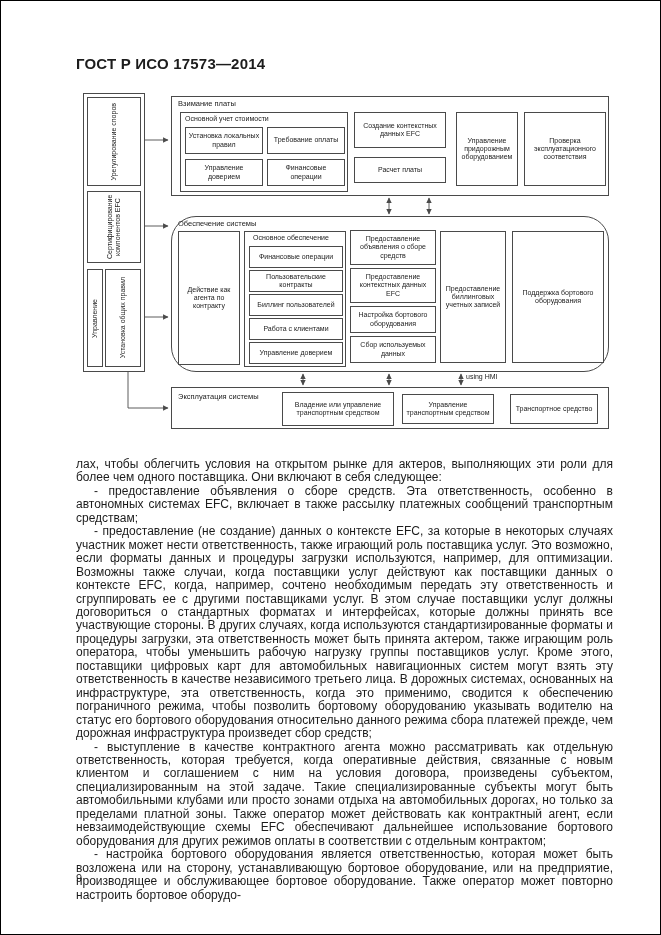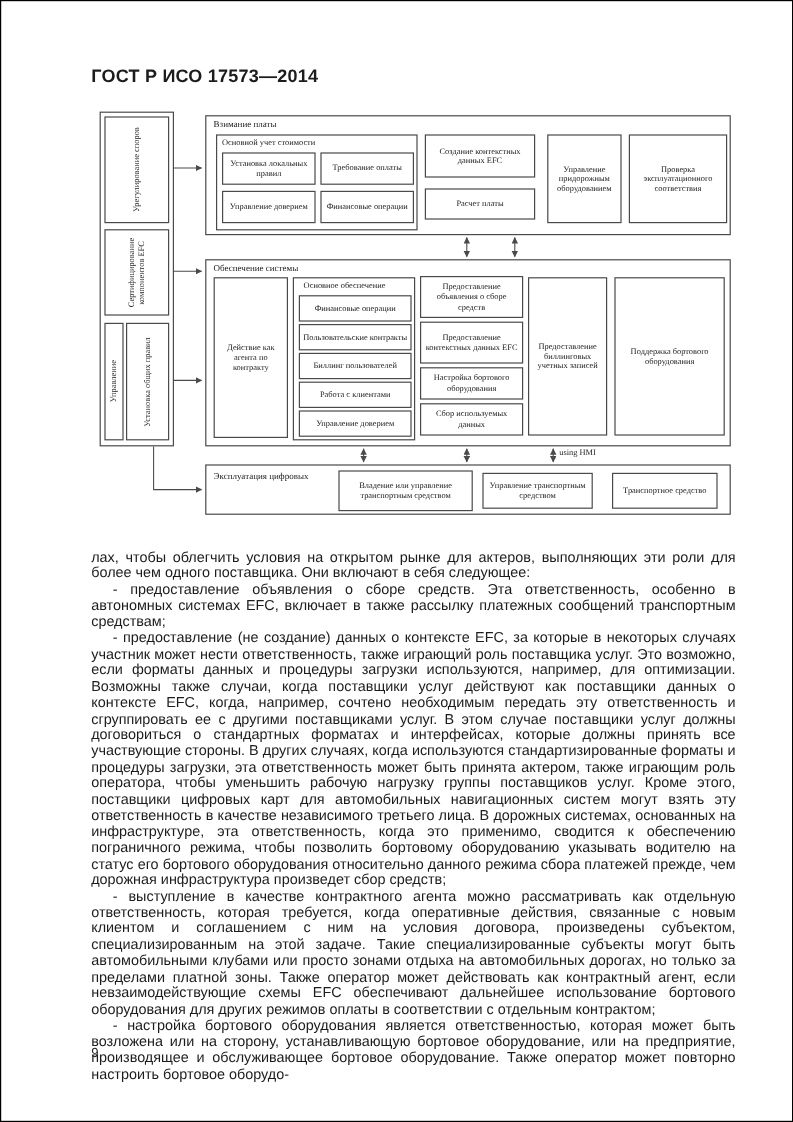--- a/index.html
+++ b/index.html
@@ -11,21 +11,21 @@
   }
   .page {
     position:relative; width:661px; height:935px;
     background:#ffffff; border:1px solid #000; overflow:hidden;
   }
   .doc-header {
     position:absolute; left:75px; top:54px;
     font-size:15px; font-weight:bold; letter-spacing:.2px;
   }
   
-  .figure { position:absolute; left:75px; top:88px; width:537px; height:344px;font-family:Liberation Serif, serif; }
+  .figure { position:absolute; left:75px; top:88px; width:537px; height:344px; }
   .sect { position:absolute; border:1px solid #4a4a4a; background:#fff; }
   .slabel { position:absolute; font-size:7.5px; color:#222; white-space:nowrap; }
   .box {
     position:absolute; border:1px solid #4a4a4a; background:#fff;
     display:flex; align-items:center; justify-content:center;
     text-align:center; padding:1px 2px; font-size:7px; line-height:1.18; color:#222;
   }
   .vtext { writing-mode:vertical-rl; transform:rotate(180deg); text-align:center; }
   .connectors { position:absolute; left:0; top:0; width:537px; height:344px; pointer-events:none; }
   .hmi { position:absolute; left:390px; top:284px; font-size:7px; color:#222; white-space:nowrap; }
@@ -74,41 +74,41 @@
         <div class="box" style="left:86px; top:14px; width:78px; height:27px;">Требование оплаты</div>
         <div class="box" style="left:4px; top:46px; width:78px; height:27px;">Управление доверием</div>
         <div class="box" style="left:86px; top:46px; width:78px; height:27px;">Финансовые операции</div>
       </div>
       <div class="box" style="left:182px; top:15px; width:92px; height:36px;">Создание контекстных данных EFC</div>
       <div class="box" style="left:182px; top:60px; width:92px; height:26px;">Расчет платы</div>
       <div class="box" style="left:284px; top:15px; width:62px; height:74px;">Управление придорожным оборудованием</div>
       <div class="box" style="left:352px; top:15px; width:82px; height:74px;">Проверка эксплуатационного соответствия</div>
     </div>
 
-    <div class="sect" style="left:95px; top:127px; width:438px; height:156px;">
+    <div class="sect" style="left:95px; top:127px; width:438px; height:156px;border-radius:25px;">
       <div class="slabel" style="left:6px; top:2px;">Обеспечение системы</div>
       <div class="box" style="left:6px; top:14px; width:62px; height:134px;">Действие как агента по контракту</div>
       <div class="sect" style="left:72px; top:14px; width:102px; height:136px;">
         <div class="slabel" style="left:8px; top:2px; font-size:7px;">Основное обеспечение</div>
         <div class="box" style="left:4px; top:14px; width:94px; height:22px;">Финансовые операции</div>
         <div class="box" style="left:4px; top:38px; width:94px; height:22px;">Пользовательские контракты</div>
         <div class="box" style="left:4px; top:62px; width:94px; height:22px;">Биллинг пользователей</div>
         <div class="box" style="left:4px; top:86px; width:94px; height:22px;">Работа с клиентами</div>
         <div class="box" style="left:4px; top:110px; width:94px; height:22px;">Управление доверием</div>
       </div>
       <div class="box" style="left:178px; top:13px; width:86px; height:35px;">Предоставление объявления о сборе средств</div>
       <div class="box" style="left:178px; top:51px; width:86px; height:35px;">Предоставление контекстных данных EFC</div>
       <div class="box" style="left:178px; top:89px; width:86px; height:27px;">Настройка бортового оборудования</div>
       <div class="box" style="left:178px; top:119px; width:86px; height:27px;">Сбор используемых данных</div>
       <div class="box" style="left:268px; top:14px; width:66px; height:132px;">Предоставление биллинговых учетных записей</div>
       <div class="box" style="left:340px; top:14px; width:92px; height:132px;">Поддержка бортового оборудования</div>
     </div>
 
     <div class="sect" style="left:95px; top:298px; width:438px; height:42px;">
-      <div class="slabel" style="left:6px; top:4px;">Эксплуатация цифровых</div>
+      <div class="slabel" style="left:6px; top:4px;">Эксплуатация системы</div>
       <div class="box" style="left:110px; top:4px; width:112px; height:34px;">Владение или управление транспортным средством</div>
       <div class="box" style="left:230px; top:6px; width:92px; height:30px;">Управление транспортным средством</div>
       <div class="box" style="left:338px; top:6px; width:88px; height:30px;">Транспортное средство</div>
     </div>
 
     <div class="hmi">using HMI</div>
 
     <svg class="connectors" viewBox="0 0 537 344">
       <defs>
         <marker id="ah" markerWidth="7" markerHeight="7" refX="5.5" refY="3" orient="auto-start-reverse">

